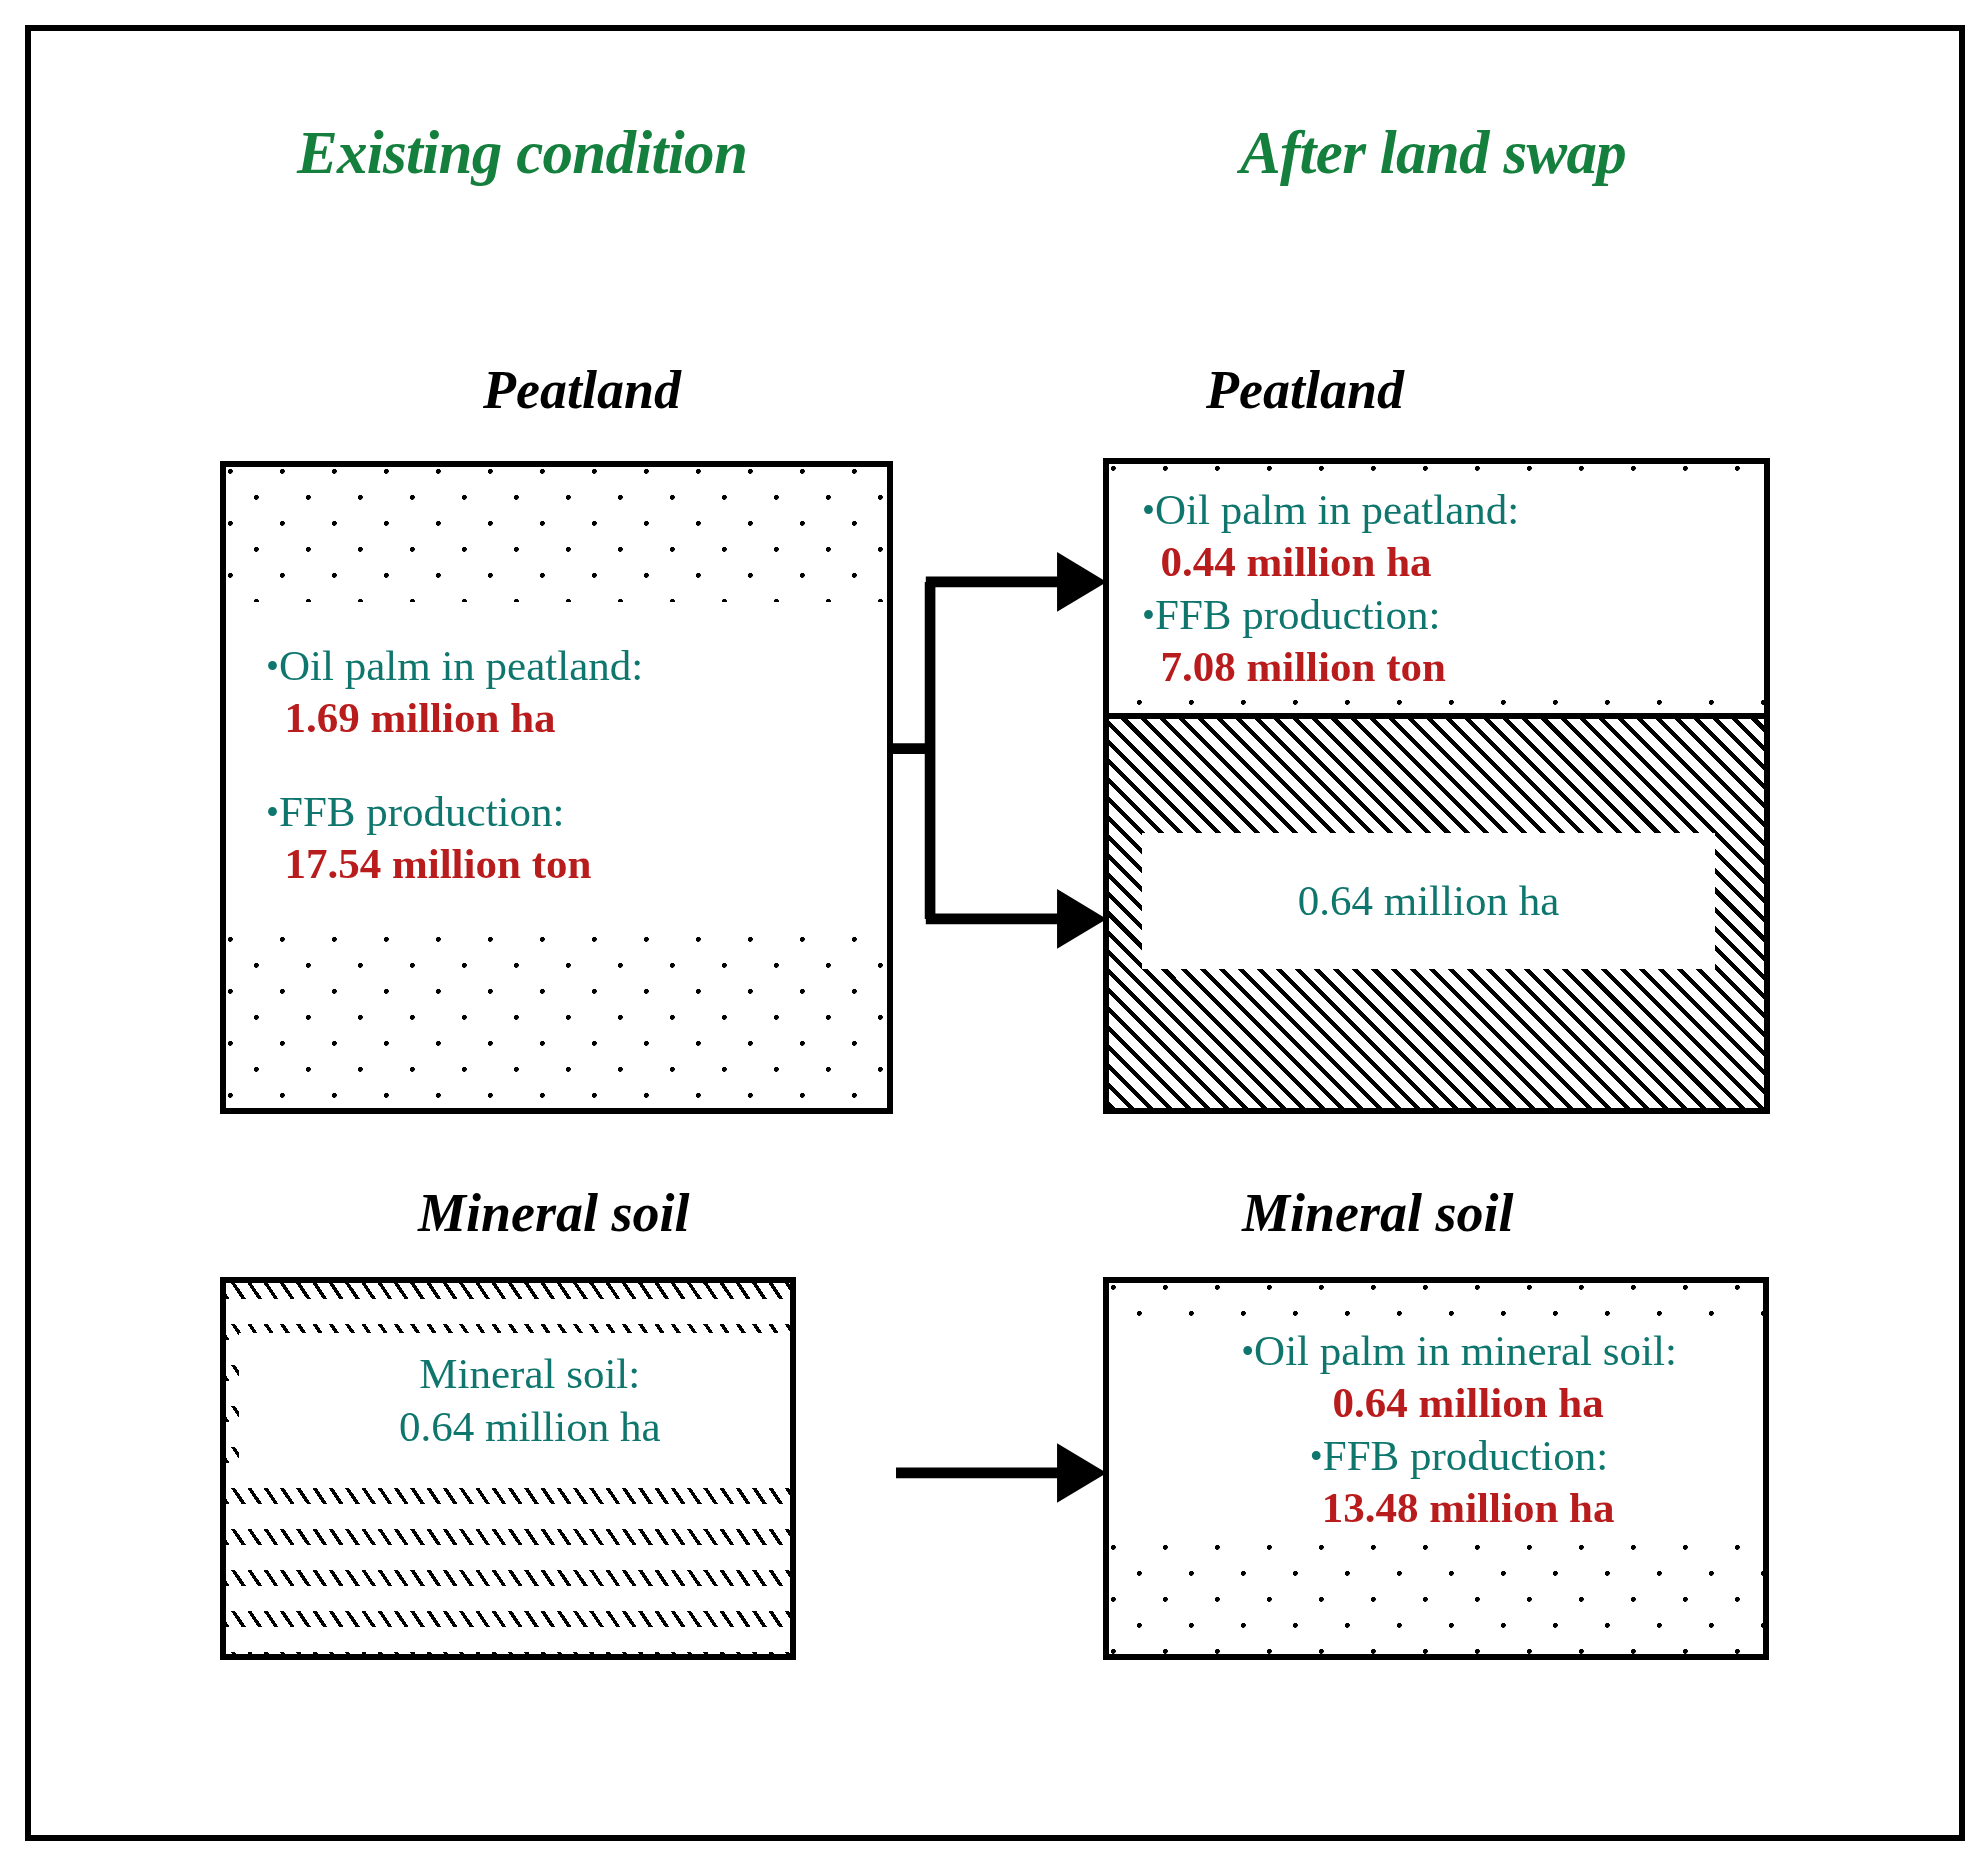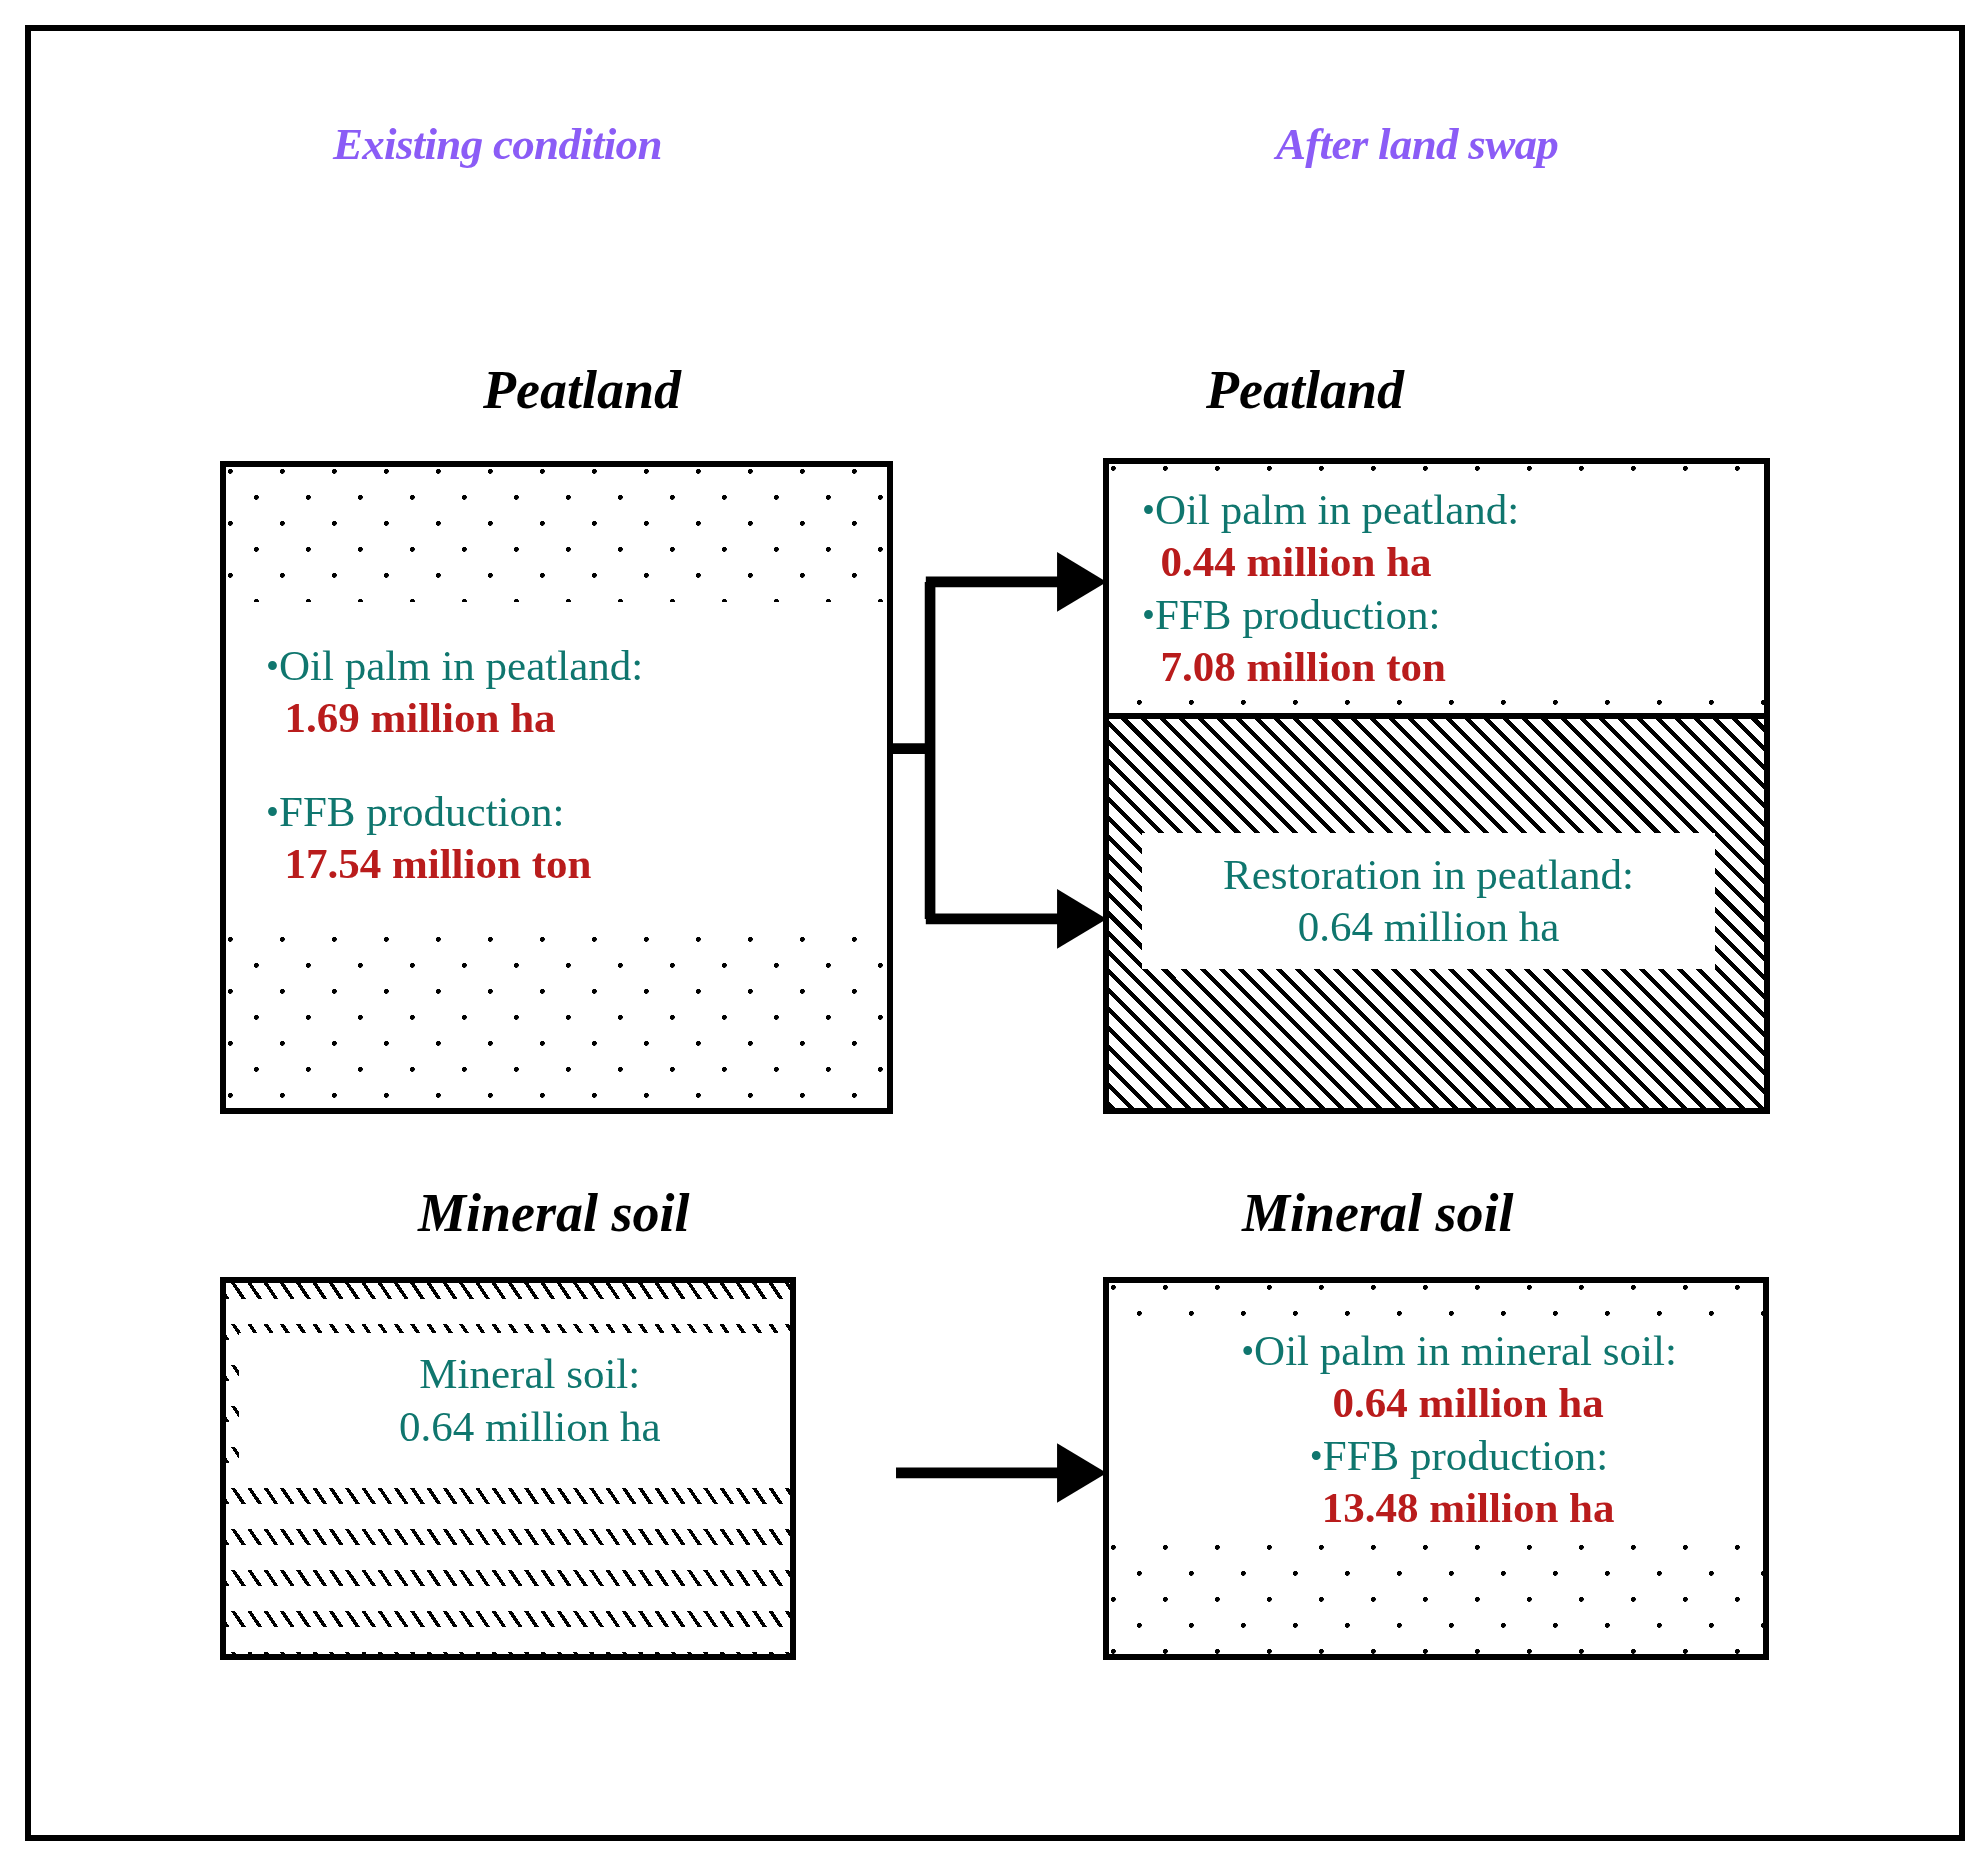--- a/index.html
+++ b/index.html
@@ -28,26 +28,25 @@
     height: 1816px;
     border: 6.4px solid #000000;
     box-sizing: border-box;
   }
 
   
   .col-title {
     position: absolute;
     font-weight: bold;
     font-style: italic;
-    font-size: 45px;
+    font-size: 61px;
     line-height: 1;
-    color: #8b5cf6;
+    color: #15803d;
     white-space: nowrap;
     letter-spacing: -0.7px;
-    margin-left: 36px;
   }
   #title-existing { left: 297px; top: 122px; }
   #title-after    { left: 1240px; top: 122px; }
 
   
   .section-label {
     position: absolute;
     font-weight: bold;
     font-style: italic;
     font-size: 54px;
@@ -214,21 +213,20 @@
         </div>
         <div class="sub-line">7.08 million ton</div>
       </div>
     </div>
 
     <div class="h-divider" style="top:249px;"></div>
 
     <div style="position:absolute; left:0; top:255px; width:100%; bottom:0; overflow:hidden;">
       <div class="fill-hatch-dense"></div>
       <div class="text-band" style="left:33px; top:114px; width:573px; height:136px;">
-        <div class="plain-line">Restoration in peatland:</div>
         <div class="plain-line">0.64 million ha</div>
       </div>
     </div>
   </div>
 
   <div class="box" style="left:220px; top:1277px; width:576px; height:383px;">
     <div class="fill-hatch-sparse"></div>
     <div class="text-band" style="left:12.8px; top:50px; width:582px; height:135px;">
       <div class="plain-line">Mineral soil:</div>
       <div class="plain-line">0.64 million ha</div>

